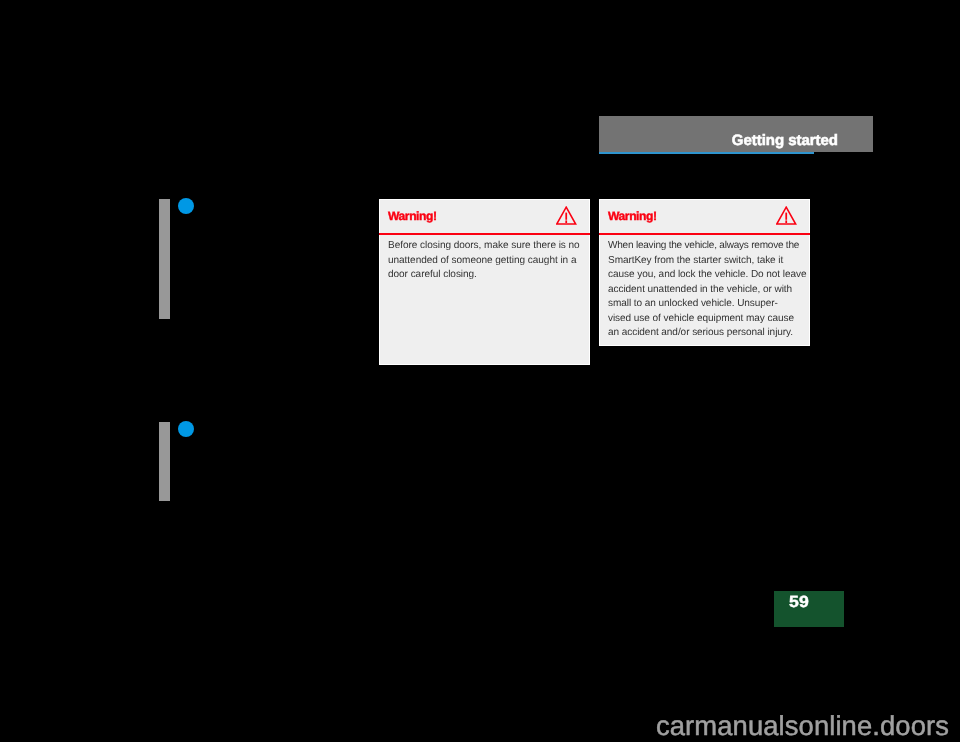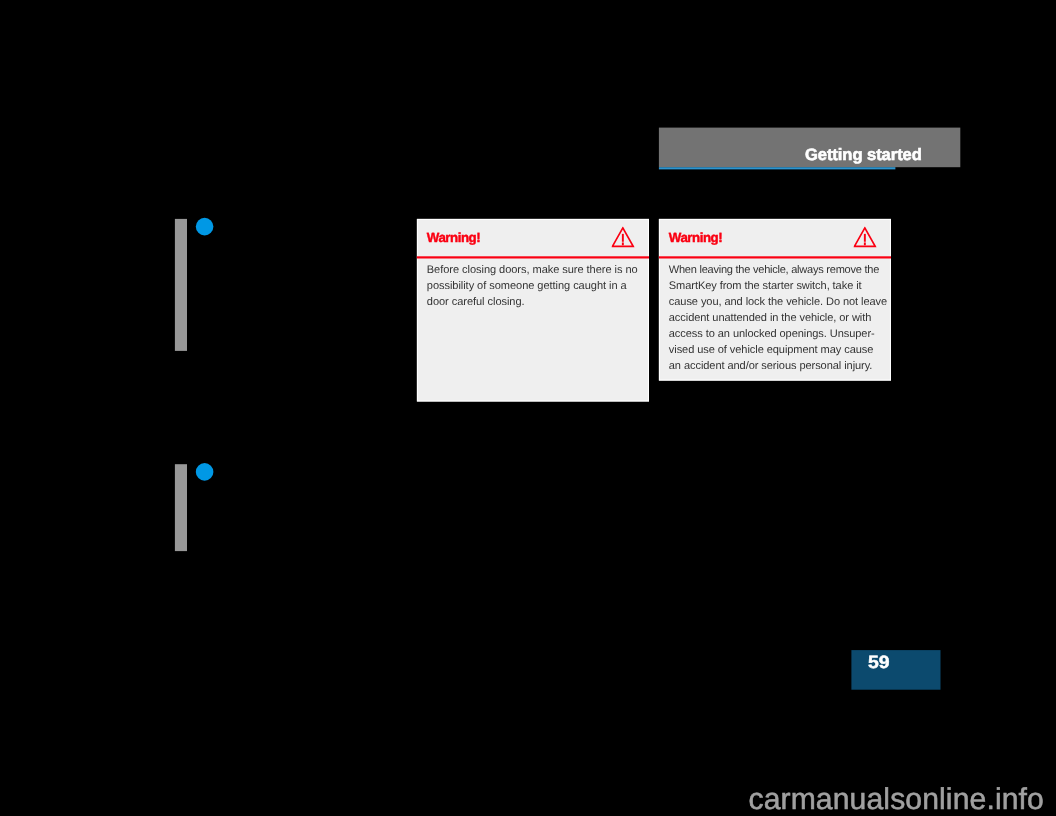--- a/index.html
+++ b/index.html
@@ -12,21 +12,21 @@
   
   .sec-header{position:absolute;left:599px;top:116px;width:274px;height:36px;
       background:#737373;}
   .sec-header .lip{position:absolute;left:0;top:36px;width:215px;height:2px;
       background:#2e94ce;}
   .sec-header .label{position:absolute;right:35px;top:17px;color:#ffffff;
       font-size:15.05px;font-weight:bold;letter-spacing:-0.05px;white-space:nowrap;line-height:1;
       -webkit-text-stroke:0.55px #ffffff;}
 
   
-  .pagenum{position:absolute;left:774px;top:591px;width:70px;height:36px;background:#0c4a6e;padding-left:11px;}
+  .pagenum{position:absolute;left:774px;top:591px;width:70px;height:36px;background:#14532d;}
   .pagenum .num{position:absolute;left:15px;top:3px;color:#fff;font-size:16.2px;font-weight:bold;line-height:1;letter-spacing:0.15px;transform:scaleX(1.09);transform-origin:left top;
       -webkit-text-stroke:0.45px #ffffff;}
 
   
   .marker-bar{position:absolute;width:11px;background:#989898;}
   .marker-dot{position:absolute;width:16px;height:16px;border-radius:50%;background:#0098e5;}
 
   
   .warnbox{position:absolute;background:#efefef;box-sizing:border-box;border:1px solid #ffffff;}
   .warnbox .wb-head{position:relative;height:19px;}
@@ -71,21 +71,21 @@
           <path d="M10.2 1.2 L19.65 18.0 L0.75 18.0 Z" fill="none" stroke="#fb0012" stroke-width="1.55" stroke-linejoin="miter"></path>
           <rect x="9.35" y="6.6" width="1.75" height="7.2" fill="#fb0012"></rect>
           <rect x="9.35" y="14.4" width="1.75" height="2.6" fill="#fb0012"></rect>
         </svg>
       </span>
       <div class="wb-rule"></div>
     </div>
     <div class="wb-body">
       <p>
         <span class="ln">Before closing doors, make sure there is no</span>
-        <span class="ln">possibility of someone getting caught in a</span>
+        <span class="ln">unattended of someone getting caught in a</span>
         <span class="ln">door careful closing.</span>
       </p>
     </div>
   </div>
 
   <div class="warnbox" id="wb2" style="left:599px;top:199px;width:211px;height:147px;">
     <div class="wb-head">
       <div class="wb-title">Warning!</div>
       <span class="wb-icon">
         <svg viewBox="0 0 21 20" width="21" height="20">
@@ -95,26 +95,26 @@
         </svg>
       </span>
       <div class="wb-rule"></div>
     </div>
     <div class="wb-body">
       <p>
         <span class="ln">When leaving the vehicle, always remove the</span>
         <span class="ln">SmartKey from the starter switch, take it</span>
         <span class="ln">cause you, and lock the vehicle. Do not leave</span>
         <span class="ln">accident unattended in the vehicle, or with</span>
-        <span class="ln">access to an unlocked openings. Unsuper-</span>
+        <span class="ln">small to an unlocked vehicle. Unsuper-</span>
         <span class="ln">vised use of vehicle equipment may cause</span>
         <span class="ln">an accident and/or serious personal injury.</span>
       </p>
     </div>
   </div>
 
   <div class="pagenum">
     <div class="num">59</div>
   </div>
 
-  <div class="watermark">carmanualsonline.info</div>
+  <div class="watermark">carmanualsonline.doors</div>
 
 </div>
 
 </body></html>

